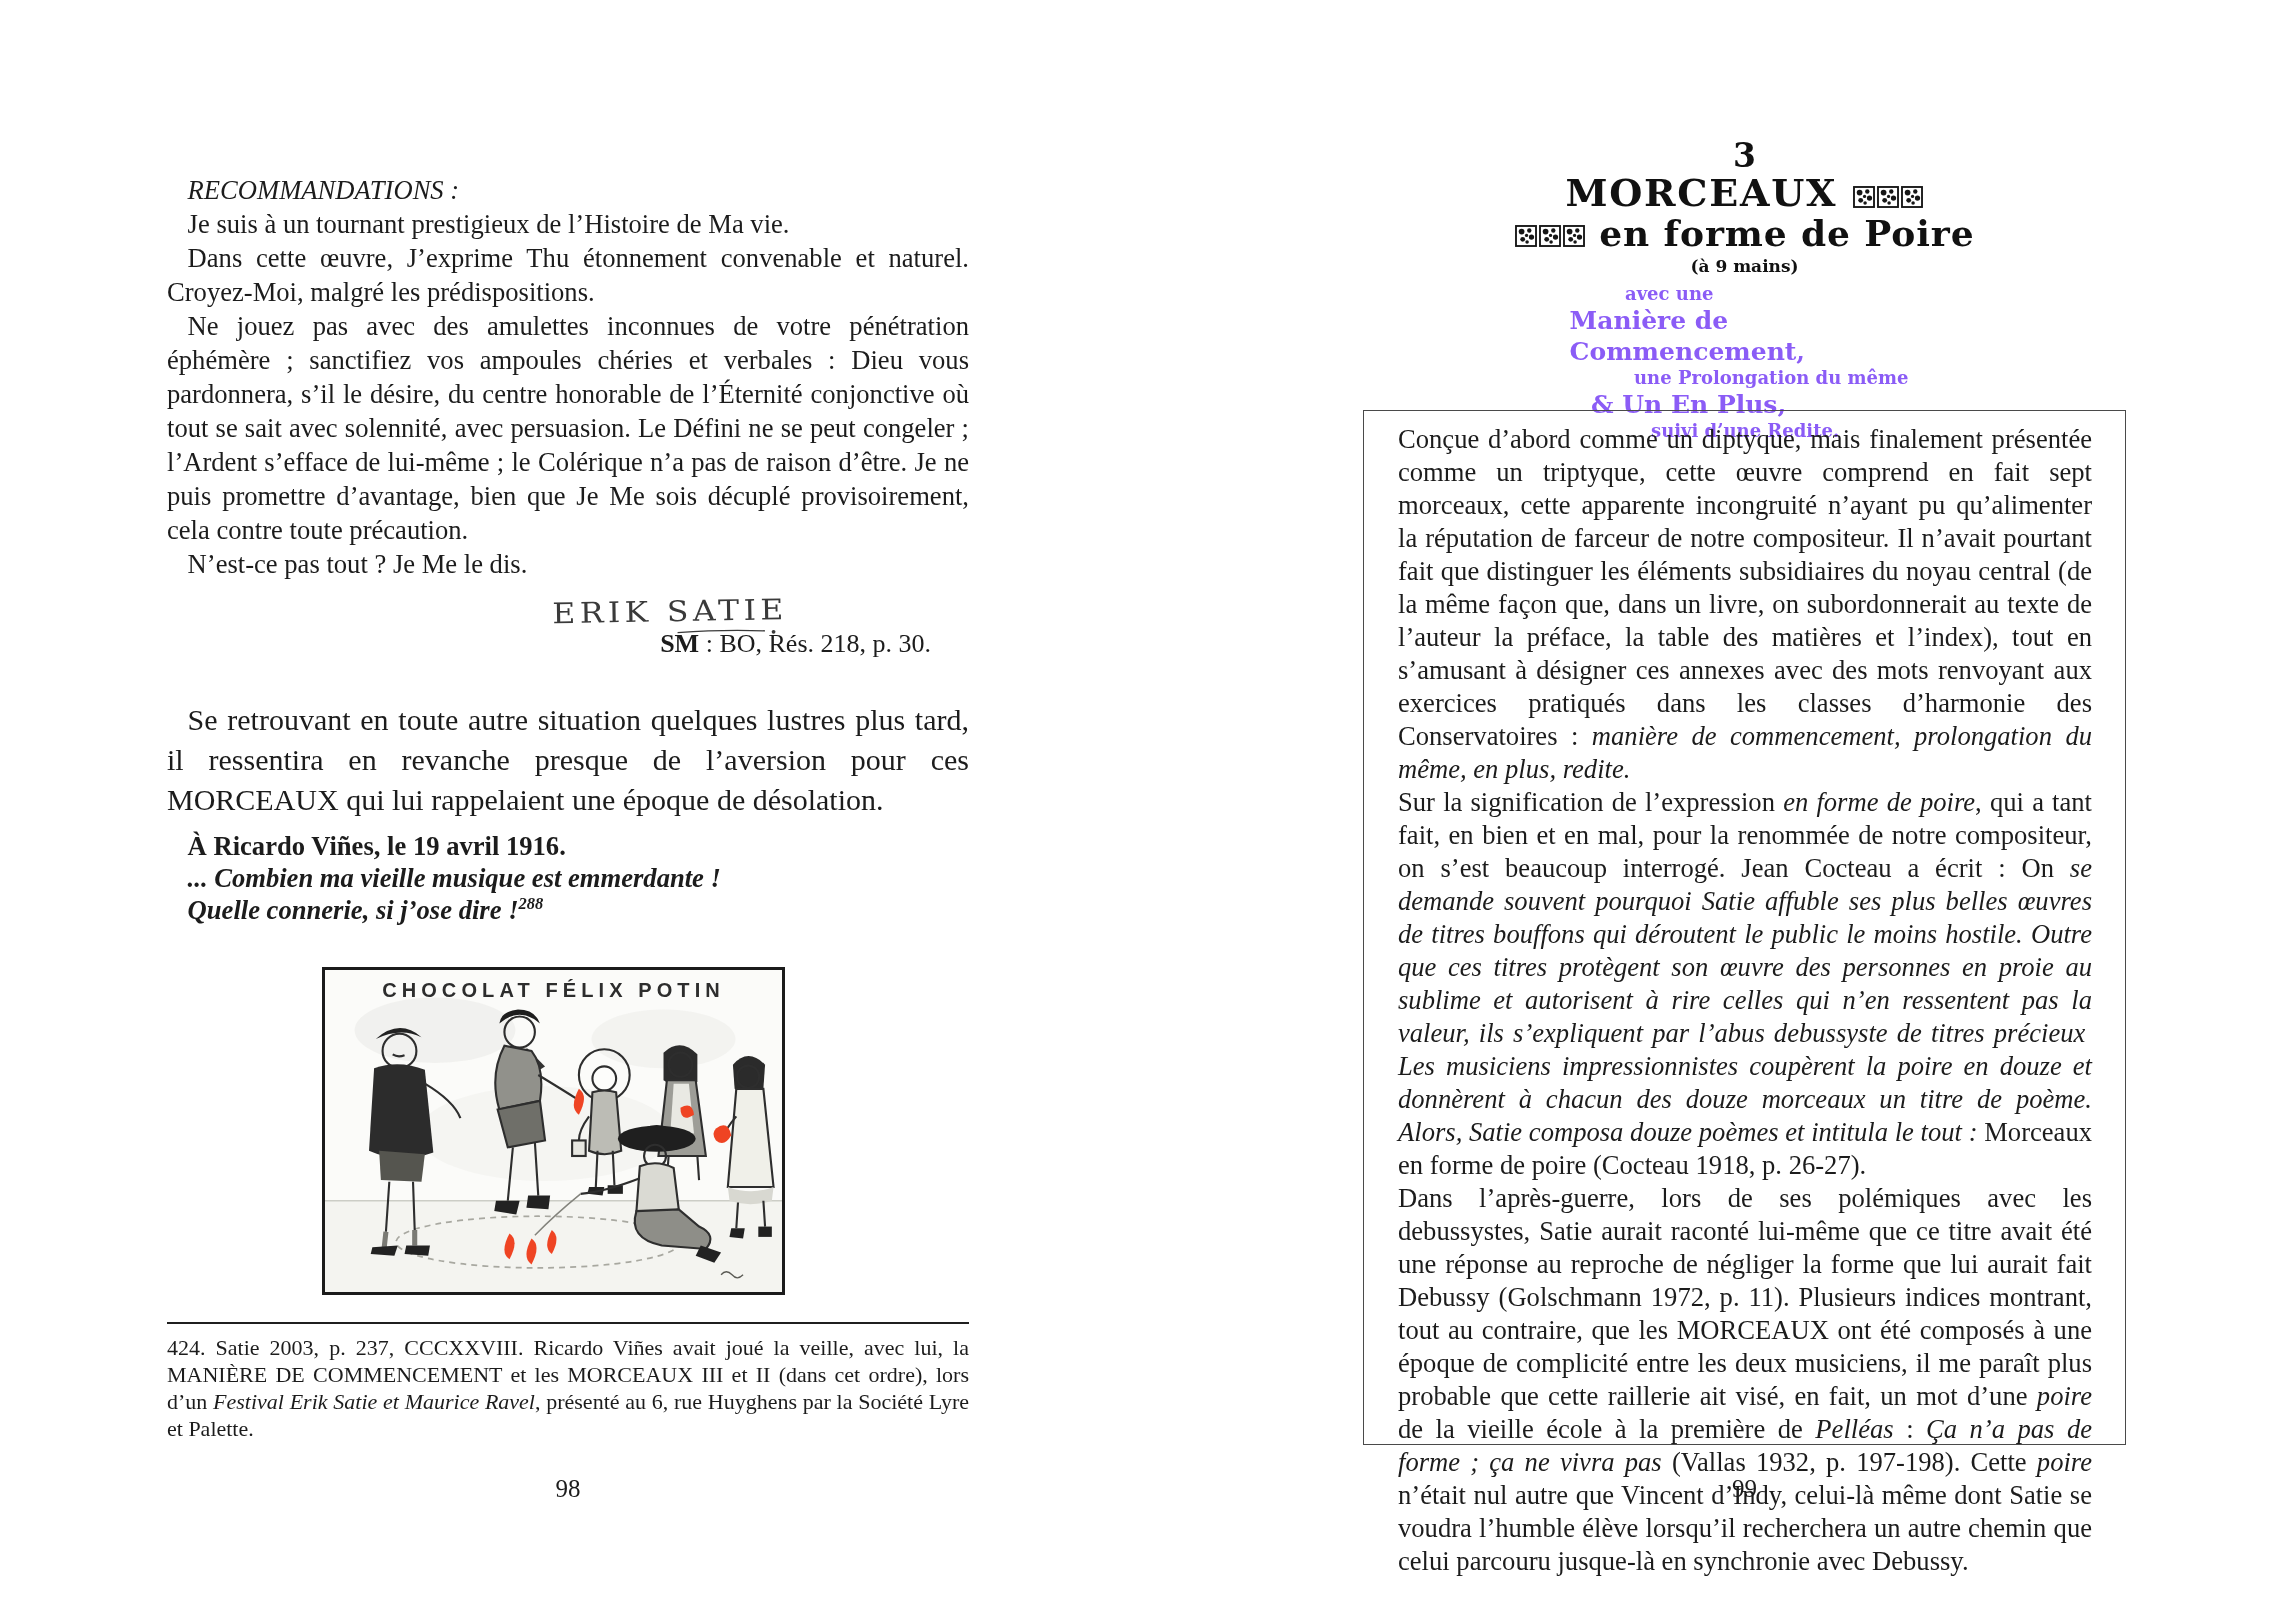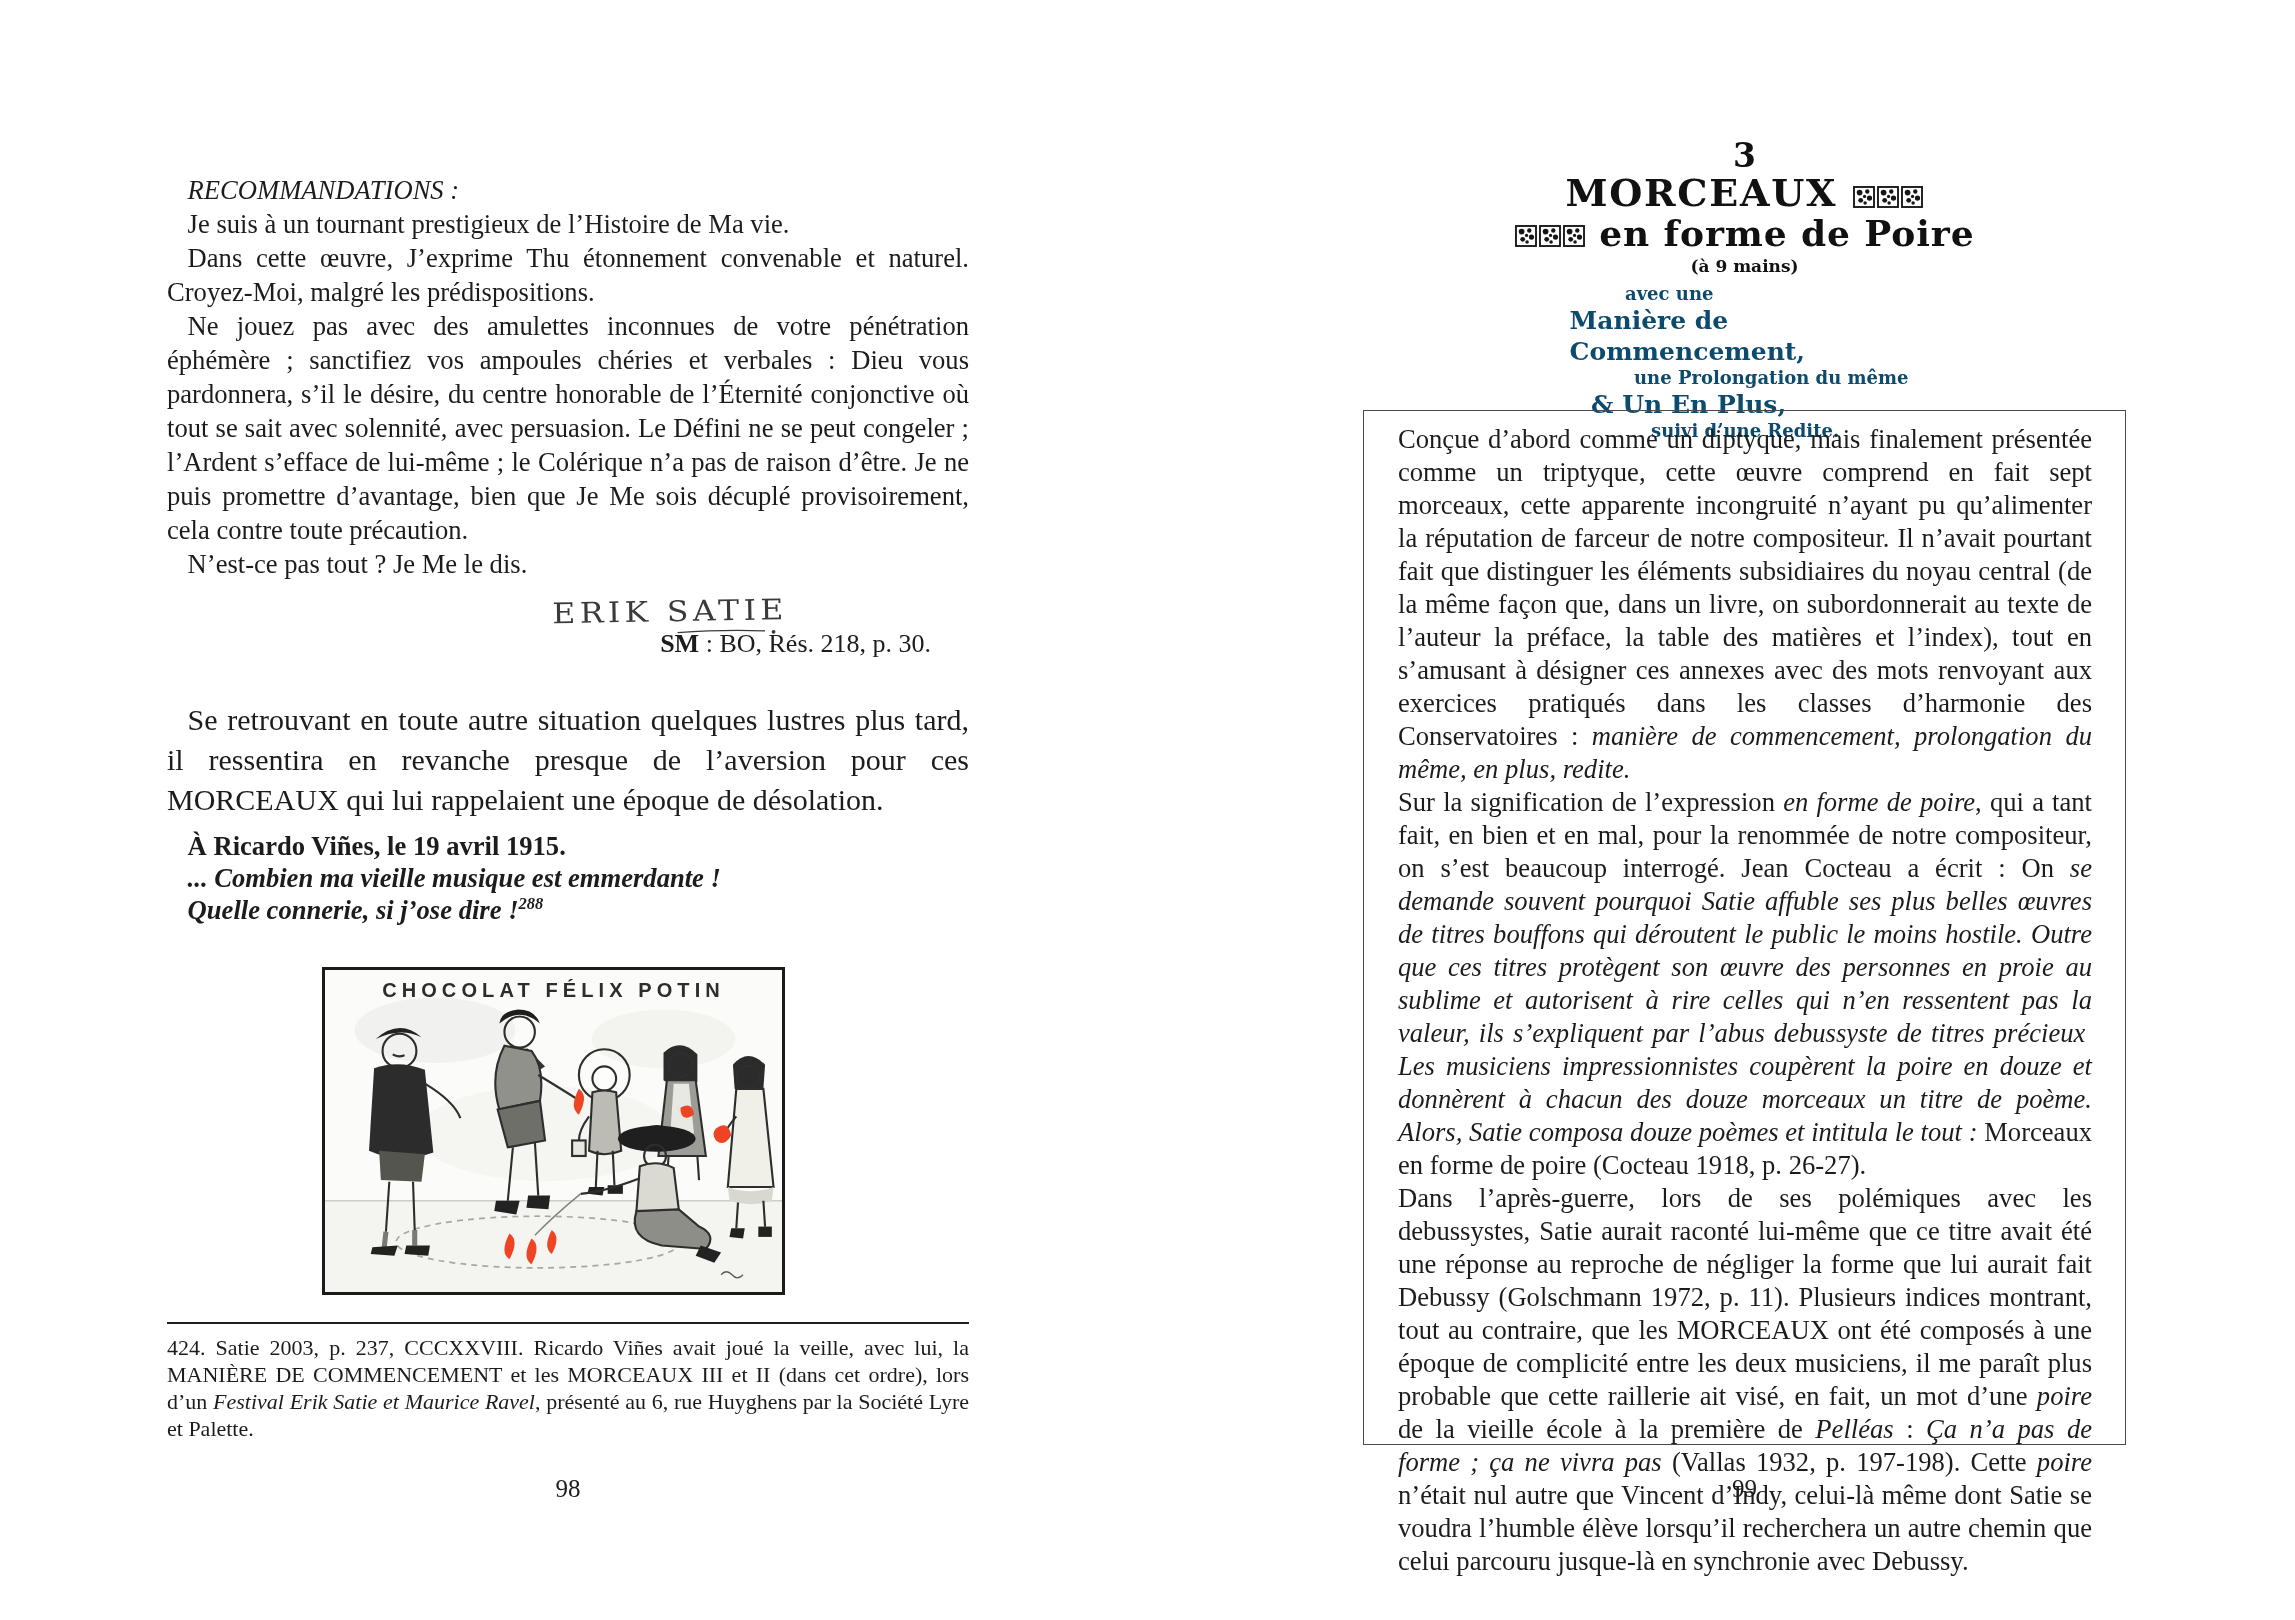--- a/index.html
+++ b/index.html
@@ -49,21 +49,21 @@
   
   .rp-title{position:absolute;left:1363px;top:139px;width:763px;text-align:center;
             font-family:"DejaVu Serif",serif;color:#111;}
   .rt-num{font-size:33px;font-weight:bold;line-height:34px;}
   .rt-line{font-size:38px;font-weight:bold;line-height:39px;letter-spacing:1.7px;}
   .rt-line2{font-size:36px;font-weight:bold;line-height:38px;letter-spacing:0.9px;margin-top:1.7px;}
   .rt-sub{font-size:17px;line-height:22px;margin-top:3.4px;font-weight:bold;}
   svg.orn{width:22px;height:22px;vertical-align:-1.7px;margin:0 0.9px;}
 
   .rp-cascade{position:absolute;left:1561px;top:283px;width:394px;text-align:left;
-              font-family:"DejaVu Serif",serif;color:#0c4a6e;}
+              font-family:"DejaVu Serif",serif;color:#8b5cf6;}
   .casc-s{font-size:18px;font-weight:bold;line-height:22px;}
   .casc-b{font-size:25px;font-weight:bold;line-height:31px;}
   .casc-0{margin-left:64px;}
   .casc-1{margin-left:8.6px;}
   .casc-2{margin-left:73px;}
   .casc-3{margin-left:30px;}
   .casc-4{margin-left:90px;}
 
   .rp-box{position:absolute;left:1363px;top:410px;width:763px;height:1035px;
           border:1.7px solid #4a4a4a;box-sizing:border-box;
@@ -92,21 +92,21 @@
         <path d="M150 52 Q205 48 252 50" stroke="#3a3a3a" stroke-width="1.6" fill="none"></path>
         <circle cx="262" cy="51" r="2.2" fill="#3a3a3a"></circle>
       </svg>
     </div>
 
     <div class="source-line"><span class="seg-b">SM</span><span class="seg-r">&nbsp;: BO, Rés. 218, p. 30.</span></div>
 
     <p class="retro-par">Se retrouvant en toute autre situation quelques lustres plus tard, il ressentira en revanche presque de l’aversion pour ces MORCEAUX qui lui rappelaient une époque de désolation.</p>
 
     <div class="dedication">
-      <div class="ded">À Ricardo Viñes, le 19 avril 1915.</div>
+      <div class="ded">À Ricardo Viñes, le 19 avril 1916.</div>
       <div class="ded bi">... Combien ma vieille musique est emmerdante&nbsp;!</div>
       <div class="ded bi">
         <span>Quelle connerie, si j’ose dire&nbsp;!</span><sup>288</sup>
       </div>
     </div>
 
     <div class="illustration">
       <svg class="scene" viewBox="0 0 540 374" preserveAspectRatio="none">
         <rect width="540" height="374" fill="#fbfbf9"></rect>
         <ellipse cx="130" cy="70" rx="95" ry="38" fill="#ebebe7" opacity="0.6"></ellipse>

